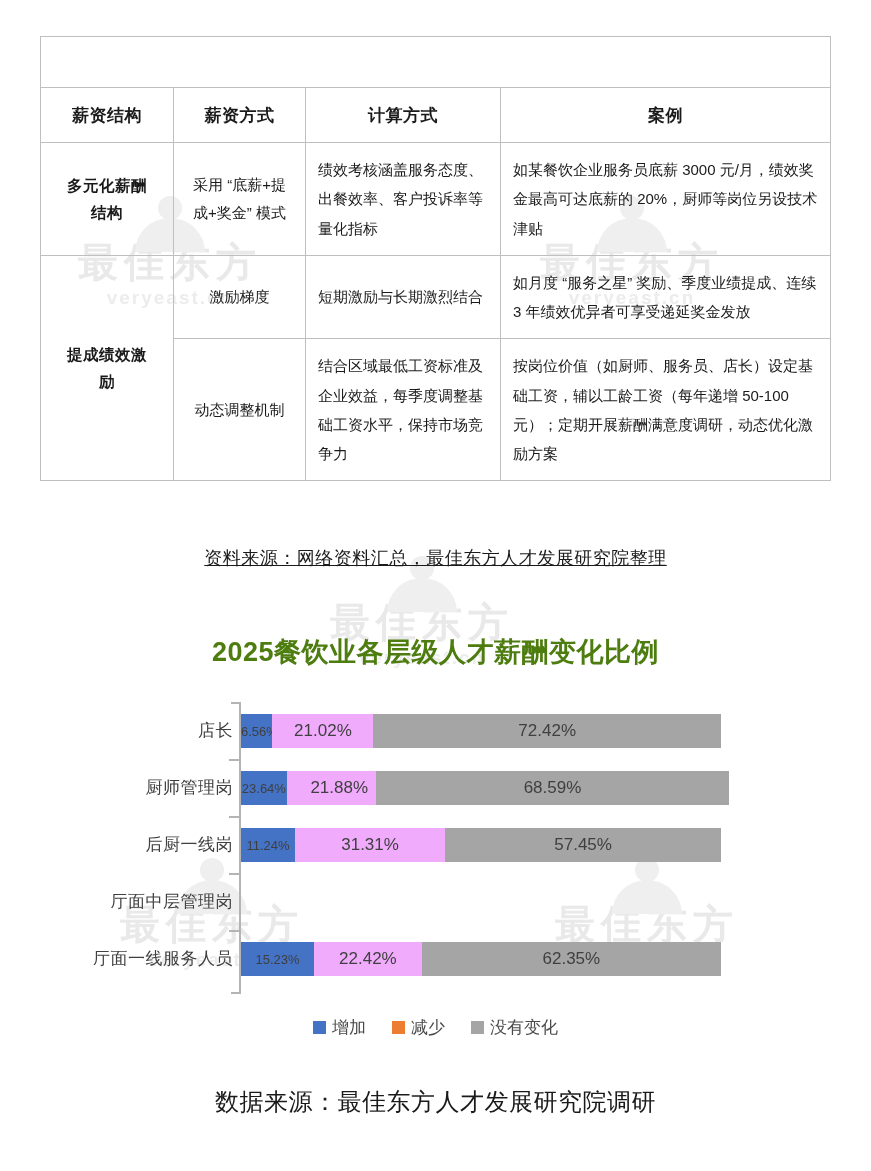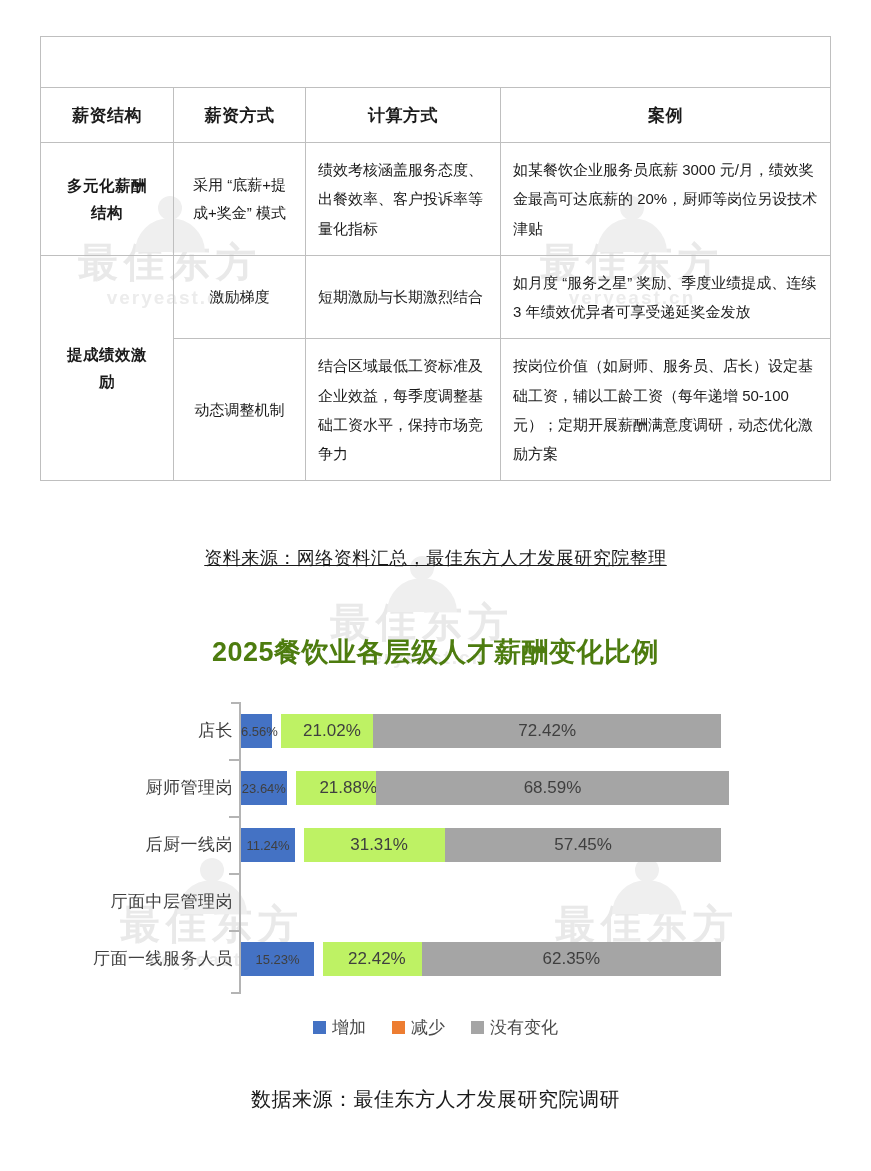--- a/index.html
+++ b/index.html
@@ -215,21 +215,21 @@
   .seg {
     position: absolute;
     top: 0;
     height: 34px;
     line-height: 34px;
     text-align: center;
     white-space: nowrap;
     overflow: visible;
   }
   .seg-inc  { background: #4472C4; }
-  .seg-dec  { background: #bef264; margin-left: 9px; }
+  .seg-dec  { background: #f0abfc; }
   .seg-same { background: #A5A5A5; }
   .seg .lbl {
     position: relative;
     display: inline-block;
     font-size: 14px;
     color: #3f3f3f;
   }
   .seg-inc .lbl  { font-size: 13px; }
   .seg-dec .lbl  { font-size: 17px; }
   .seg-same .lbl { font-size: 17px; }
@@ -259,21 +259,21 @@
   .sw-inc  { background: #4472C4; }
   .sw-dec  { background: #ED7D31; }
   .sw-same { background: #A5A5A5; }
 
   .data-src {
     position: absolute;
     left: 0;
     top: 1086px;
     width: 871px;
     text-align: center;
-    font-size: 20px;
+    font-size: 24px;
     color: #1a1a1a;
     letter-spacing: 0.5px;
   }
 </style>
 </head>
 <body>
 
 <div class="wm wm-a">
   <div class="wm-logo"></div>
   <div class="wm-cn">最佳东方</div>

